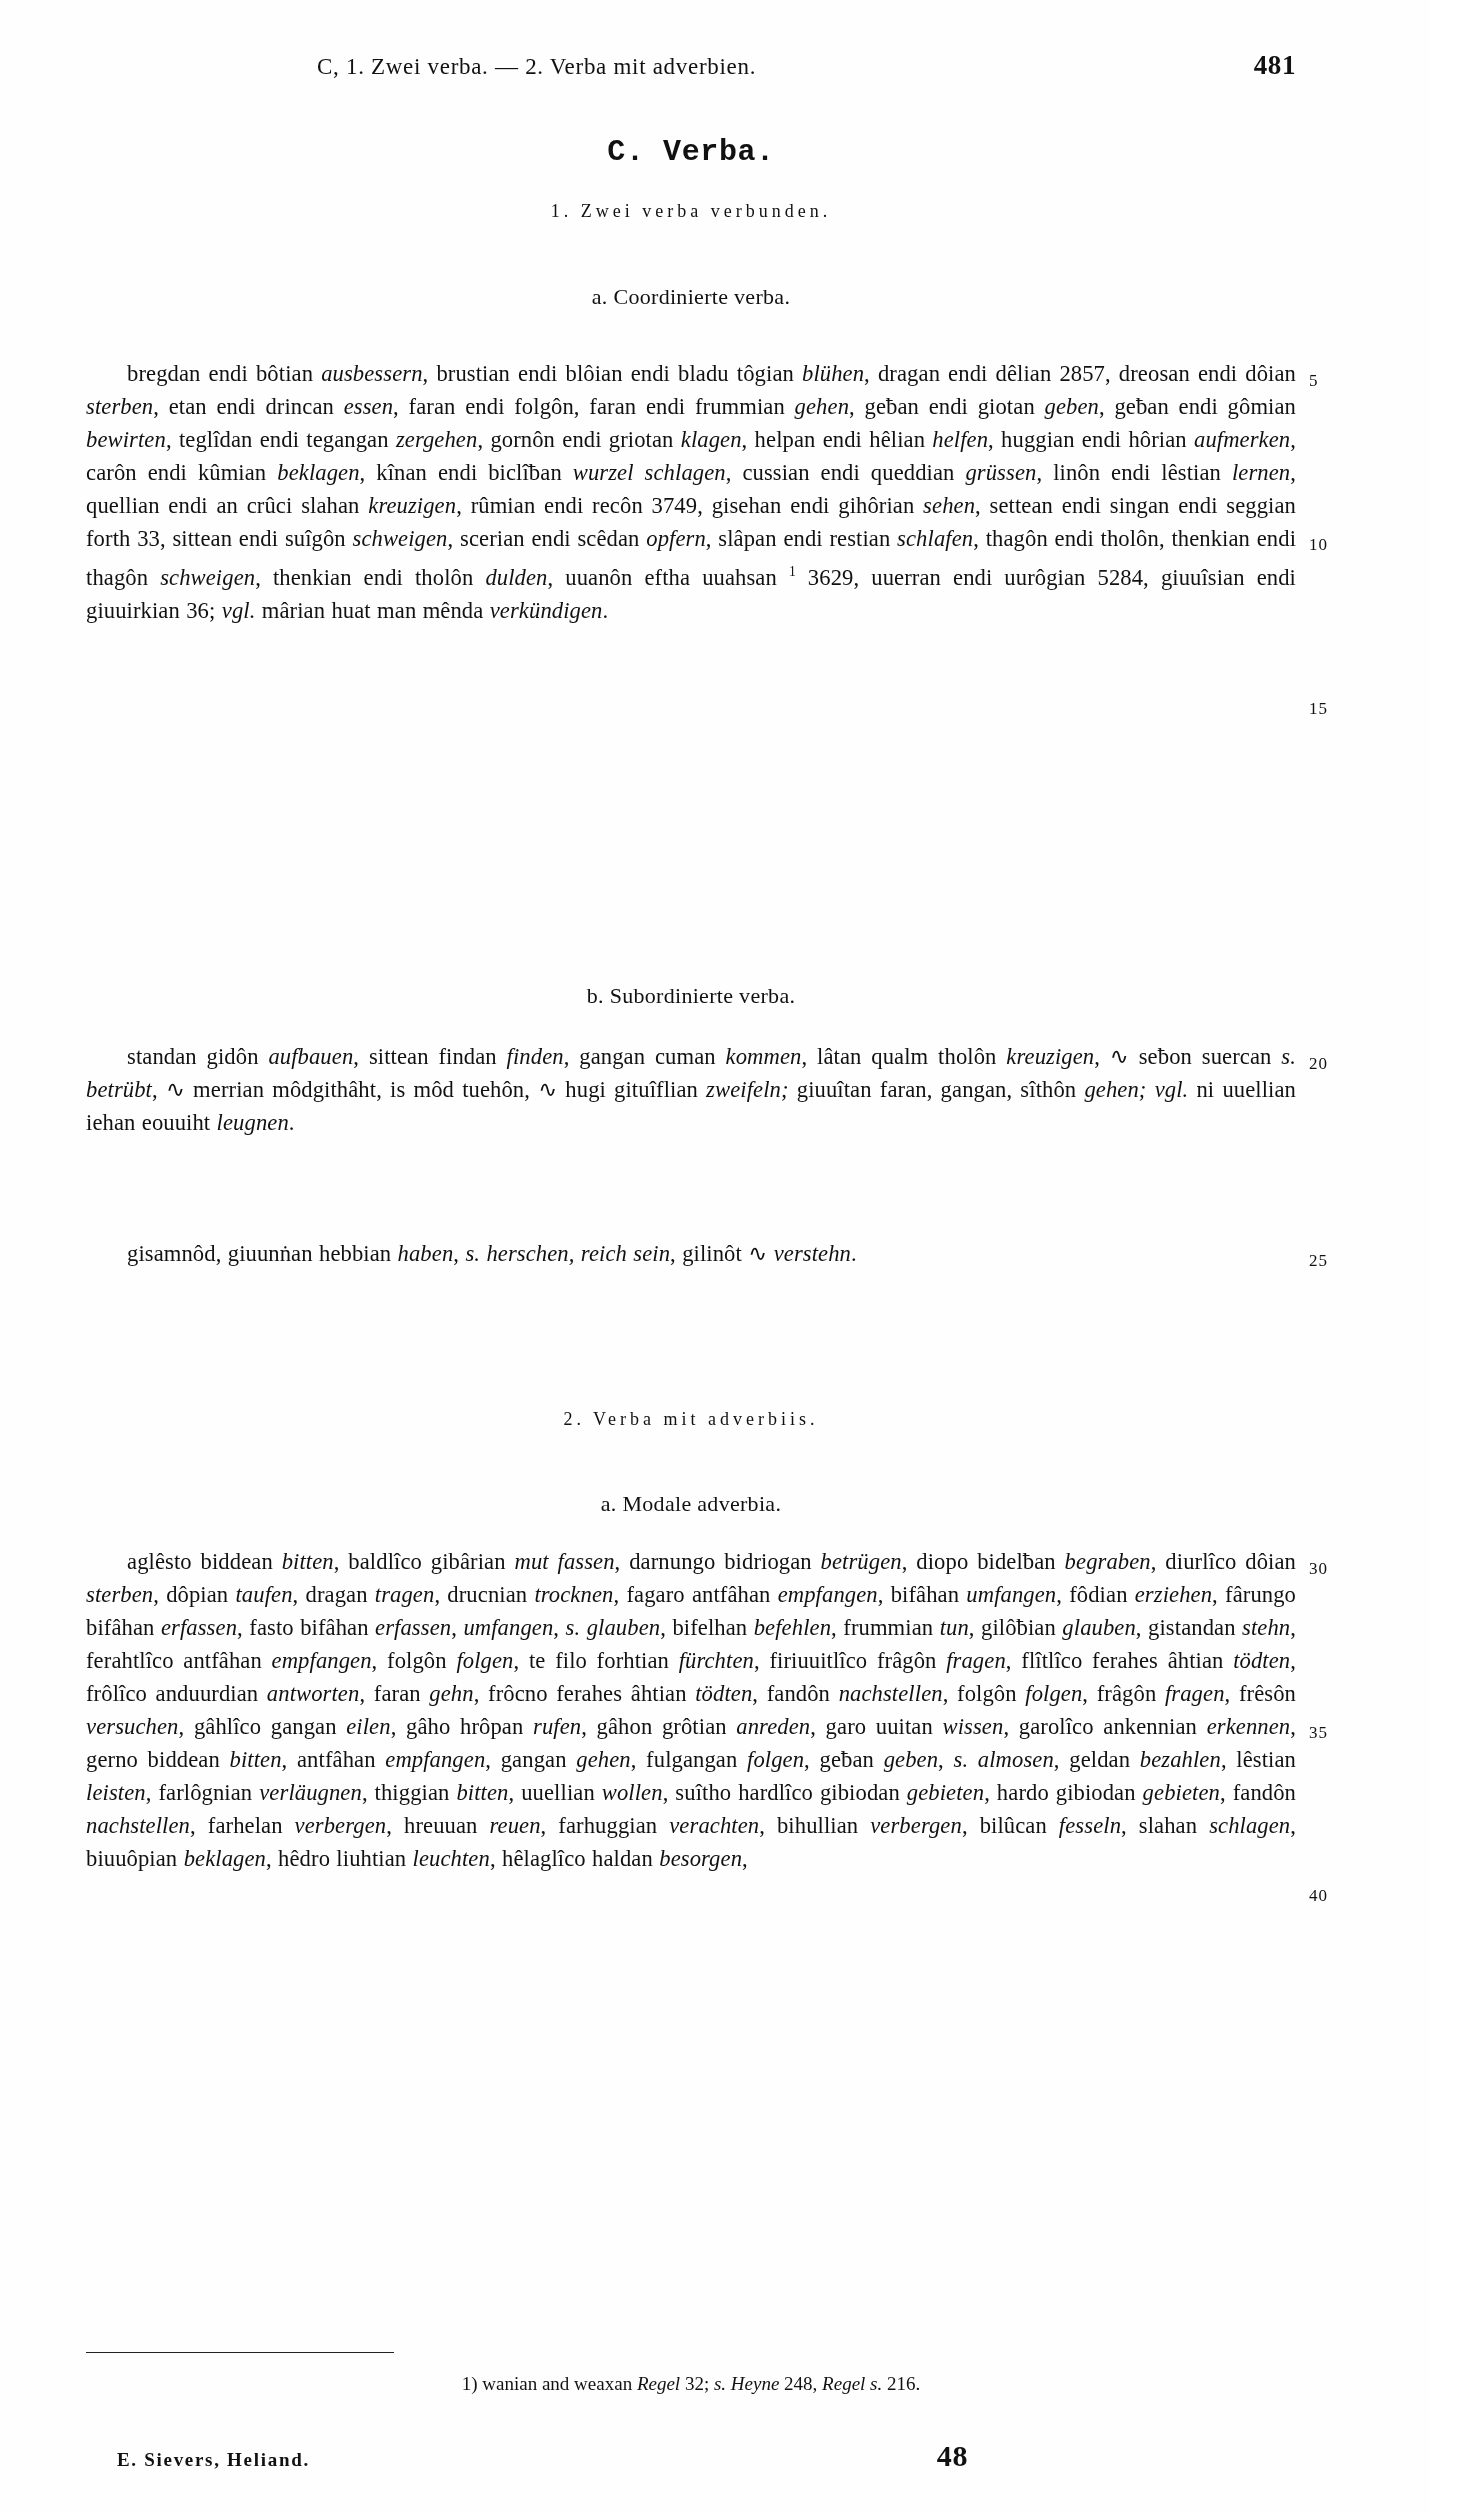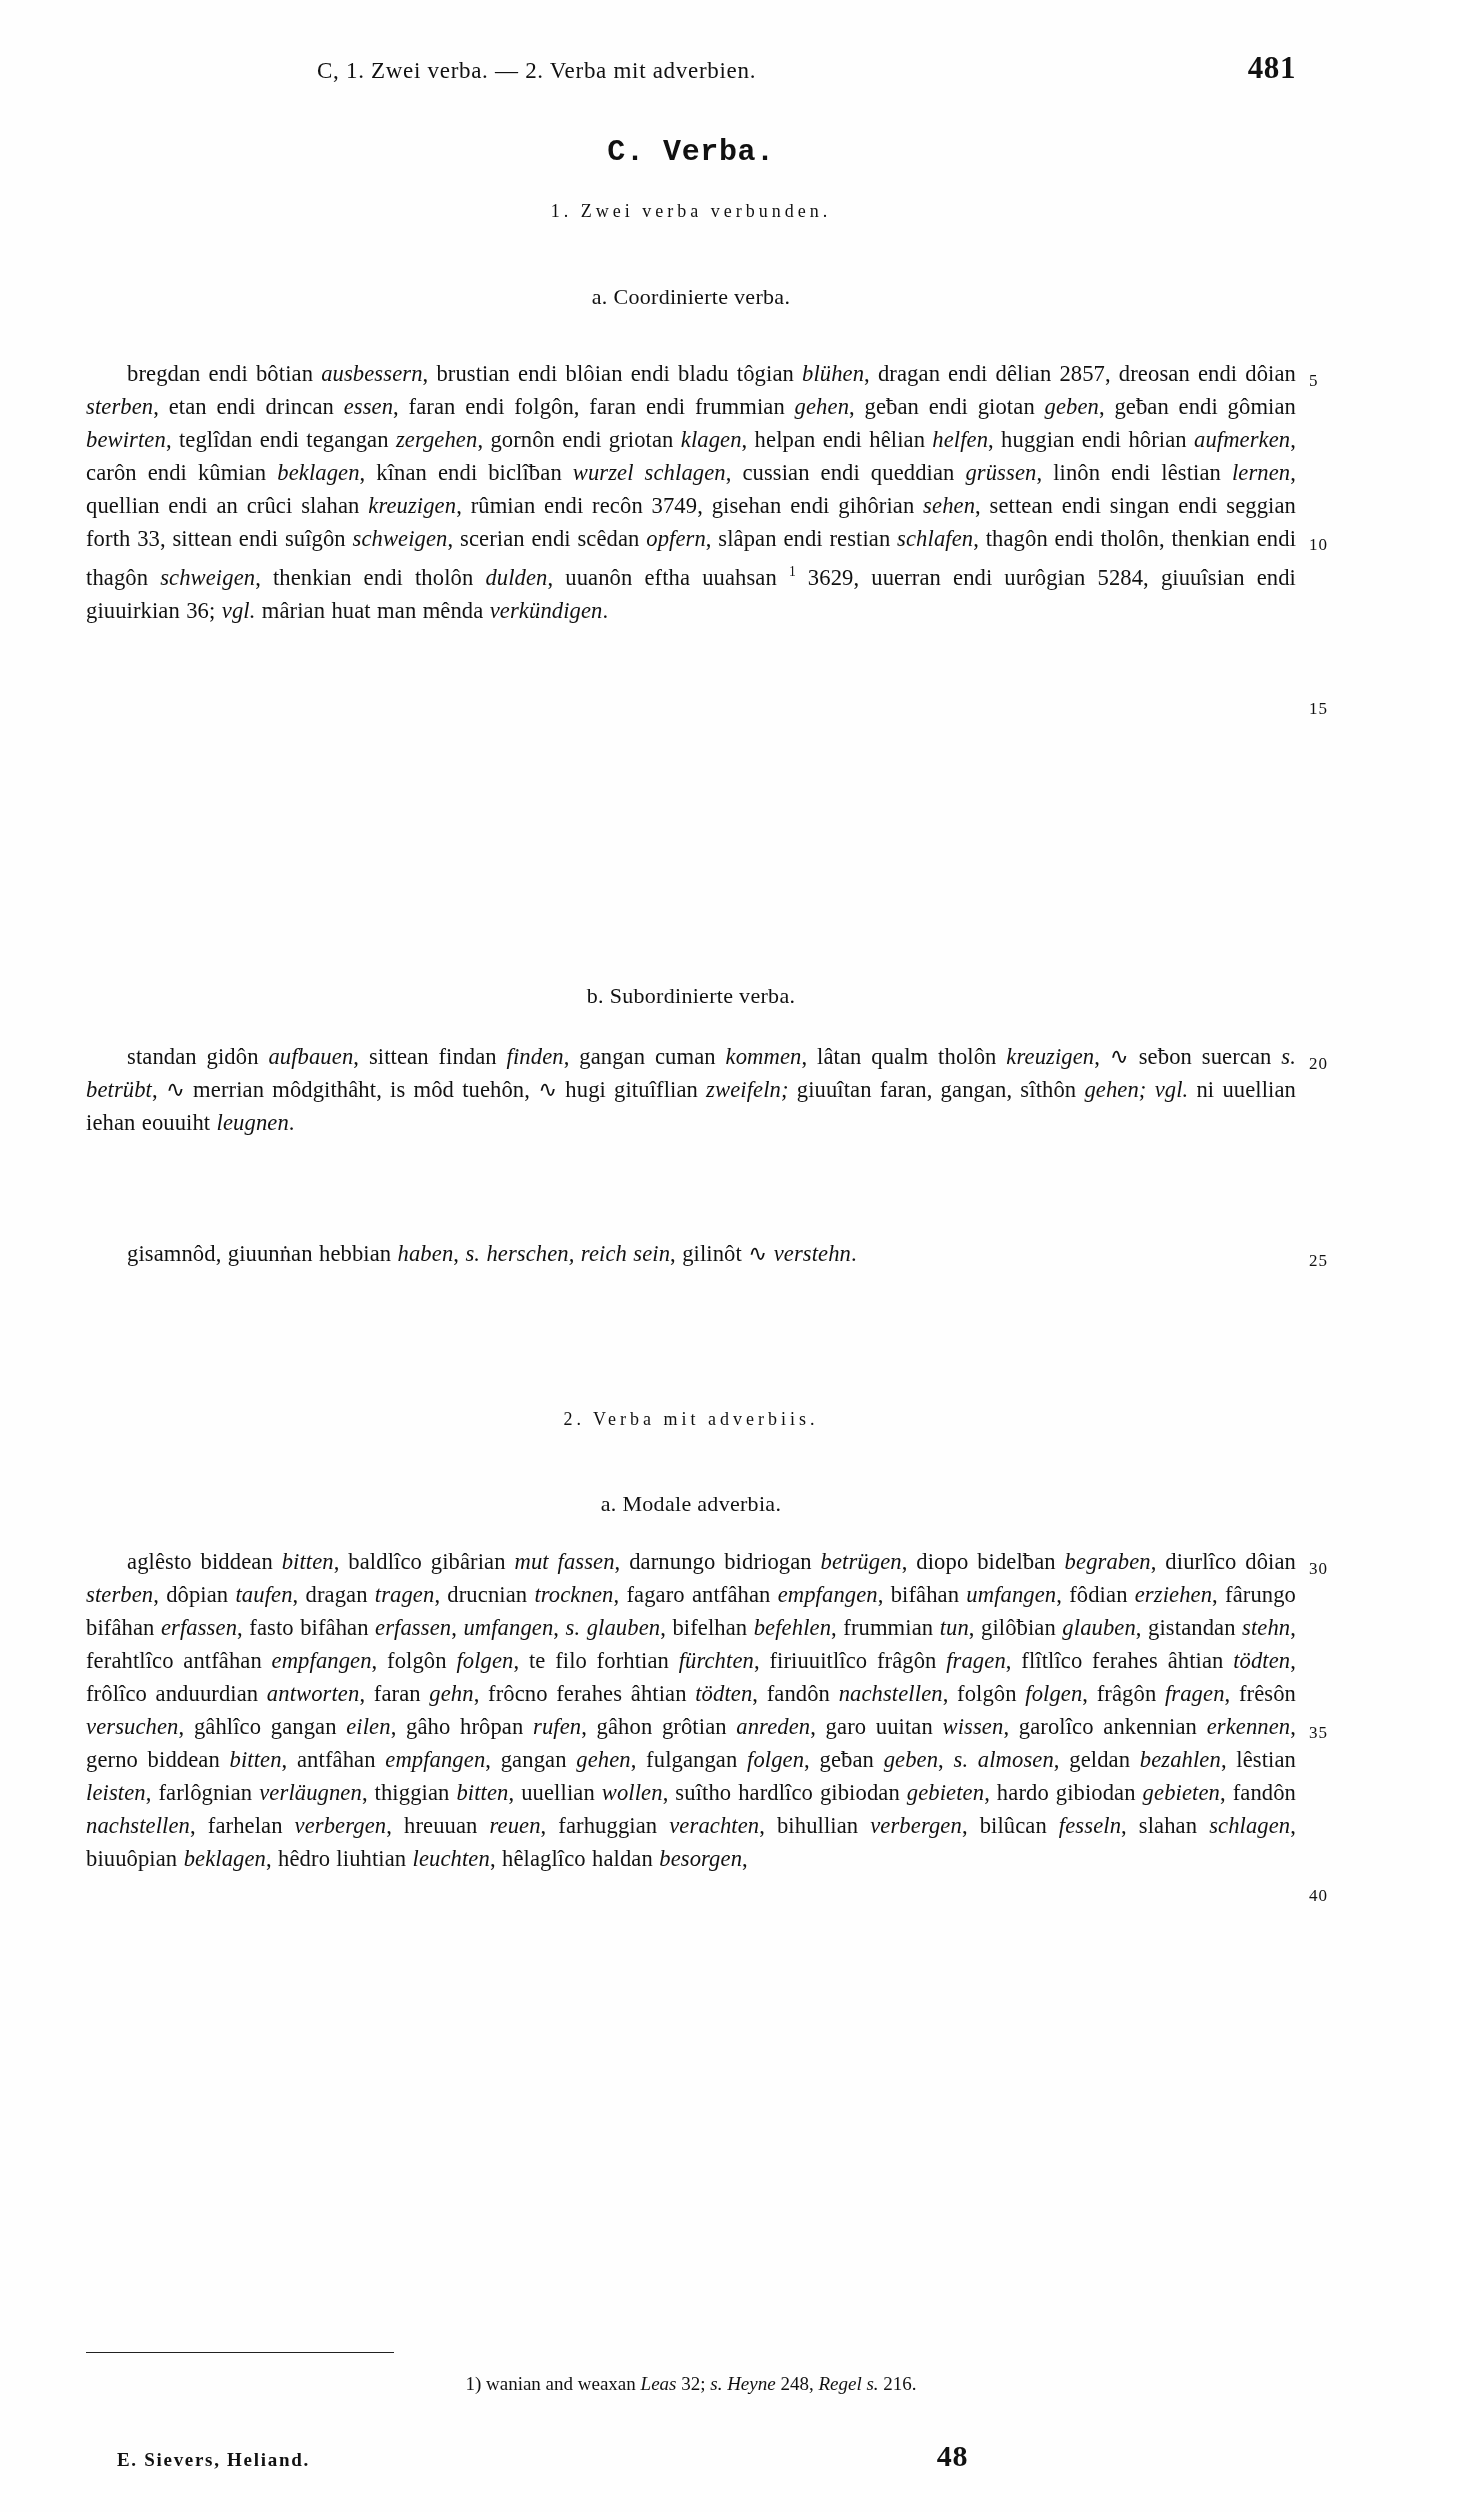--- a/index.html
+++ b/index.html
@@ -42,21 +42,21 @@
     align-items: baseline;
     justify-content: flex-start;
   }
   #runhead .rh-title {
     font-size: 23px;
     letter-spacing: 0.7px;
     white-space: nowrap;
     margin-left: 231px;
   }
   #runhead .rh-page {
-    font-size: 31px;
+    font-size: 27px;
     font-weight: bold;
     margin-left: auto;
     letter-spacing: 0.6px;
     text-align: center;
   }
 
   
   .h-major {
     text-align: center;
     font-weight: bold;
@@ -182,21 +182,21 @@
     <span style="top:1559px;">30</span>
     <span style="top:1723px;">35</span>
     <span style="top:1886px;">40</span>
   </div>
 
   <div id="fnrule"></div>
 
   <div class="col" id="footnote">
     <span class="fn-inner">
       <span>1)</span>
-      <span>wanian and weaxan <i>Leas</i> 32; <i>s. Heyne</i> 248, <i>Regel s.</i> 216.</span>
+      <span>wanian and weaxan <i>Regel</i> 32; <i>s. Heyne</i> 248, <i>Regel s.</i> 216.</span>
     </span>
   </div>
 
   <div class="col" id="colophon">
     <span class="sig-name">E. Sievers, Heliand.</span>
     <span class="sig-num">48</span>
   </div>
 
 </div>
 

